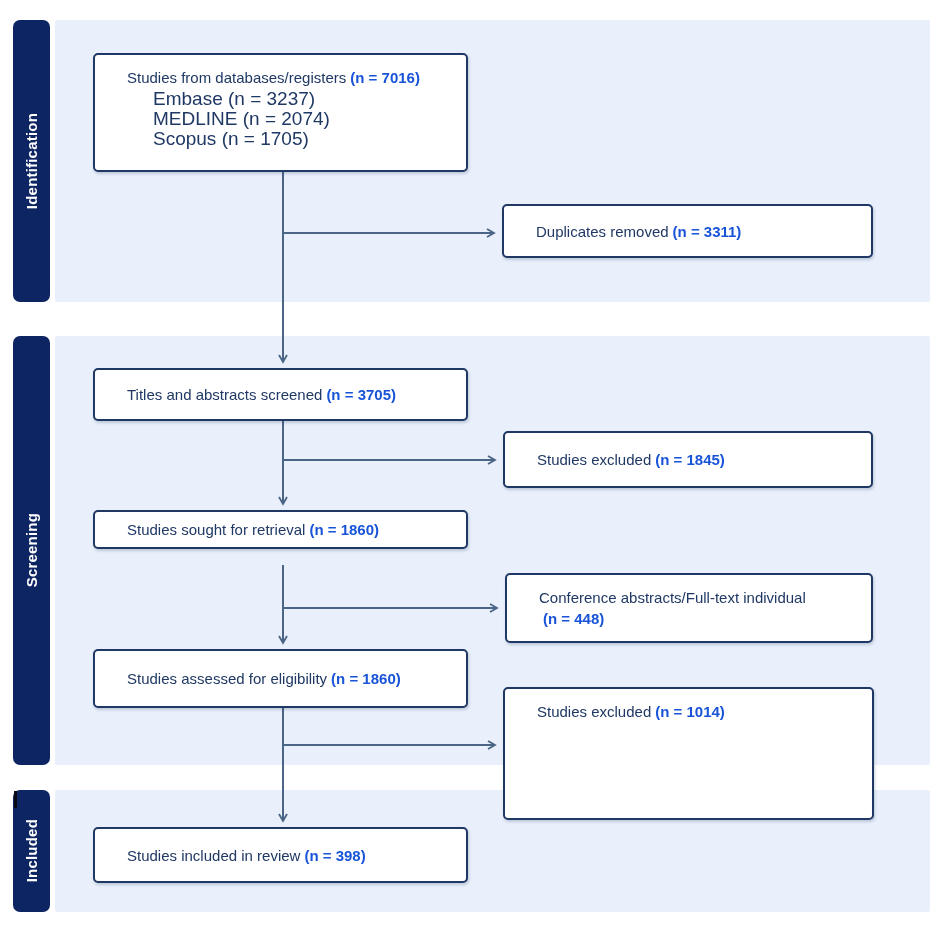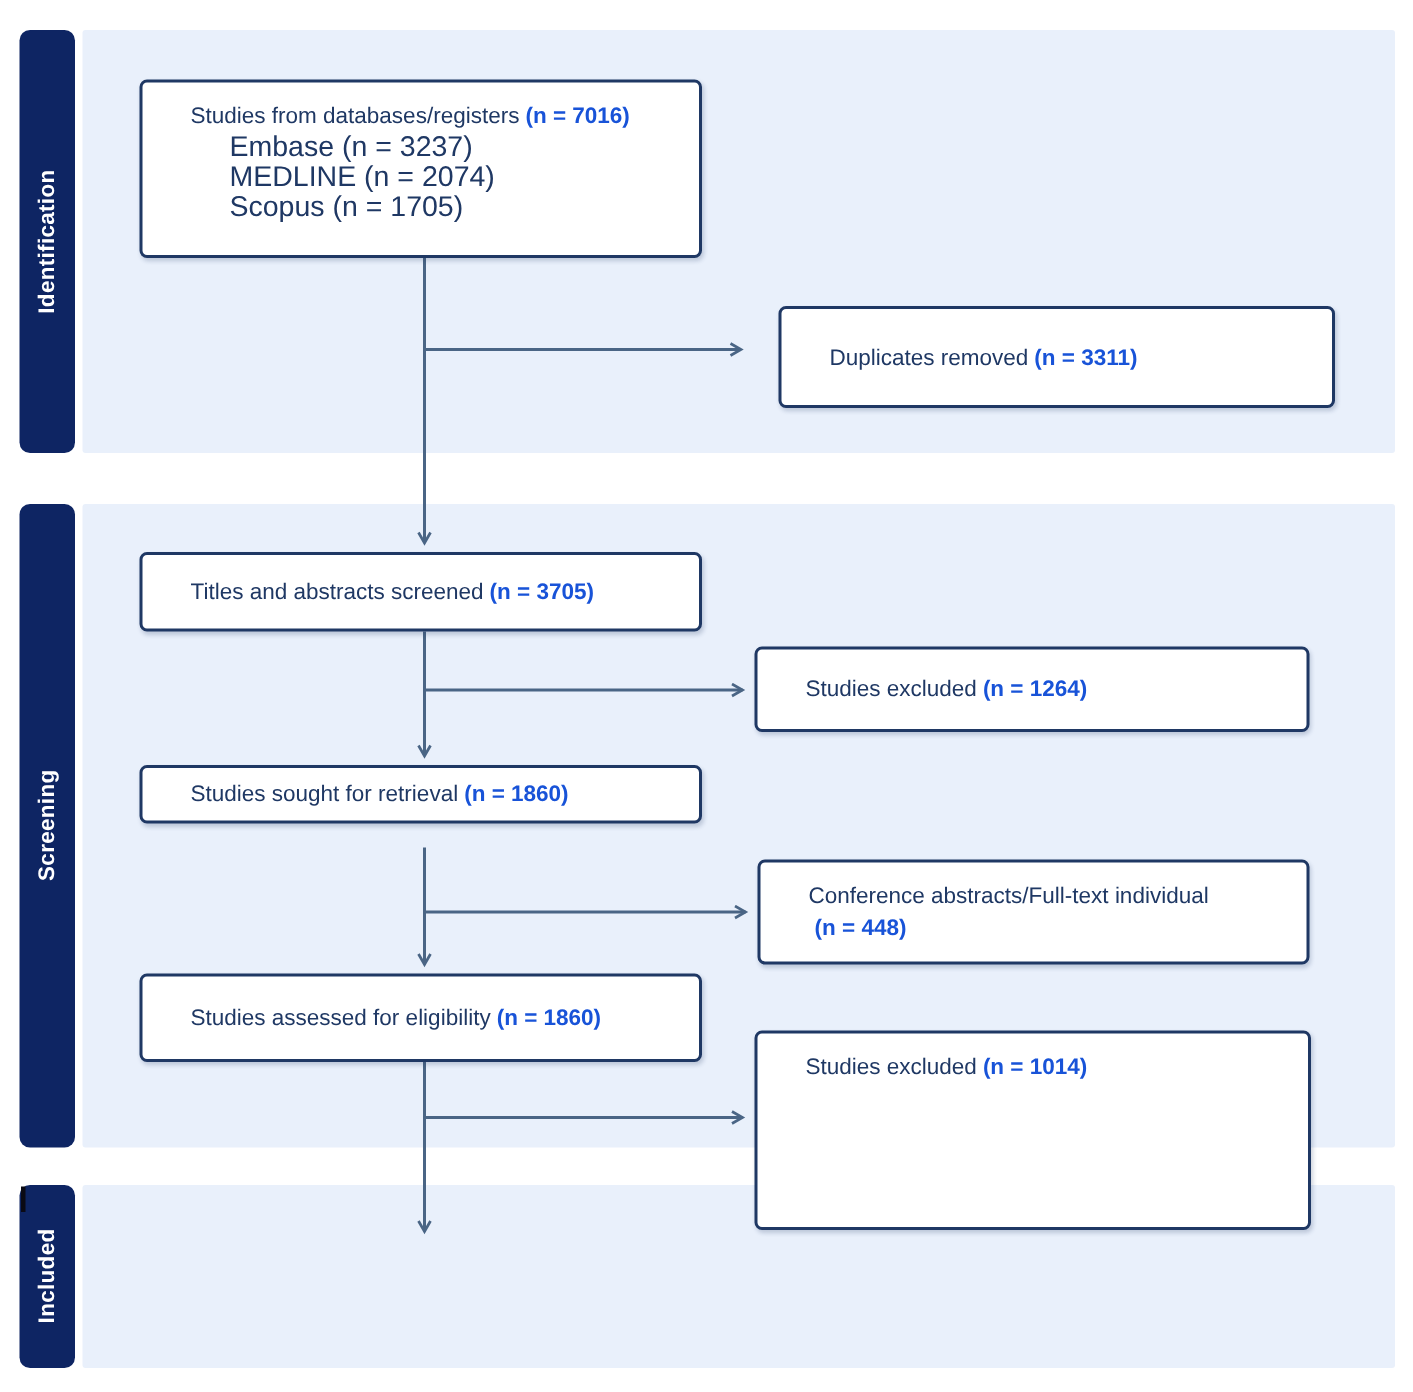--- a/index.html
+++ b/index.html
@@ -107,43 +107,46 @@
 
   <div class="box top-align" style="left:93px;top:53px;width:375px;height:119px;">
     <div class="main-line"><span>Studies from databases/registers</span><span class="n">(n = 7016)</span></div>
     <div class="sub-list">
         <div class="sub-line">Embase (n = 3237)</div>
         <div class="sub-line">MEDLINE (n = 2074)</div>
         <div class="sub-line">Scopus (n = 1705)</div>
       </div>
   </div>
 
-  <div class="box" style="left:502px;top:204px;width:371px;height:68px;margin-left:17px;">
+  <div class="box" style="left:502px;top:204px;width:371px;height:54px;">
     <div class="main-line"><span>Duplicates removed</span><span class="n">(n = 3311)</span></div>
   </div>
 
   <div class="box" style="left:93px;top:368px;width:375px;height:53px;">
     <div class="main-line"><span>Titles and abstracts screened</span><span class="n">(n = 3705)</span></div>
   </div>
 
   <div class="box" style="left:503px;top:431px;width:370px;height:57px;">
-    <div class="main-line"><span>Studies excluded</span><span class="n">(n = 1264)</span></div>
+    <div class="main-line"><span>Studies excluded</span><span class="n">(n = 1845)</span></div>
   </div>
 
   <div class="box" style="left:93px;top:510px;width:375px;height:39px;">
     <div class="main-line"><span>Studies sought for retrieval</span><span class="n">(n = 1860)</span></div>
   </div>
 
   <div class="box" style="left:505px;top:573px;width:368px;height:70px;">
     <div class="main-line"><span>Conference abstracts/Full-text individual</span></div>
     <div class="n-line">(n = 448)</div>
   </div>
 
   <div class="box" style="left:93px;top:649px;width:375px;height:59px;">
     <div class="main-line"><span>Studies assessed for eligibility</span><span class="n">(n = 1860)</span></div>
   </div>
 
   <div class="box top-align" style="left:503px;top:687px;width:371px;height:133px;">
     <div class="main-line"><span>Studies excluded</span><span class="n">(n = 1014)</span></div>
   </div>
 
+  <div class="box" style="left:93px;top:827px;width:375px;height:56px;">
+    <div class="main-line"><span>Studies included in review</span><span class="n">(n = 398)</span></div>
+  </div>
 
 </div>
 
 </body></html>

